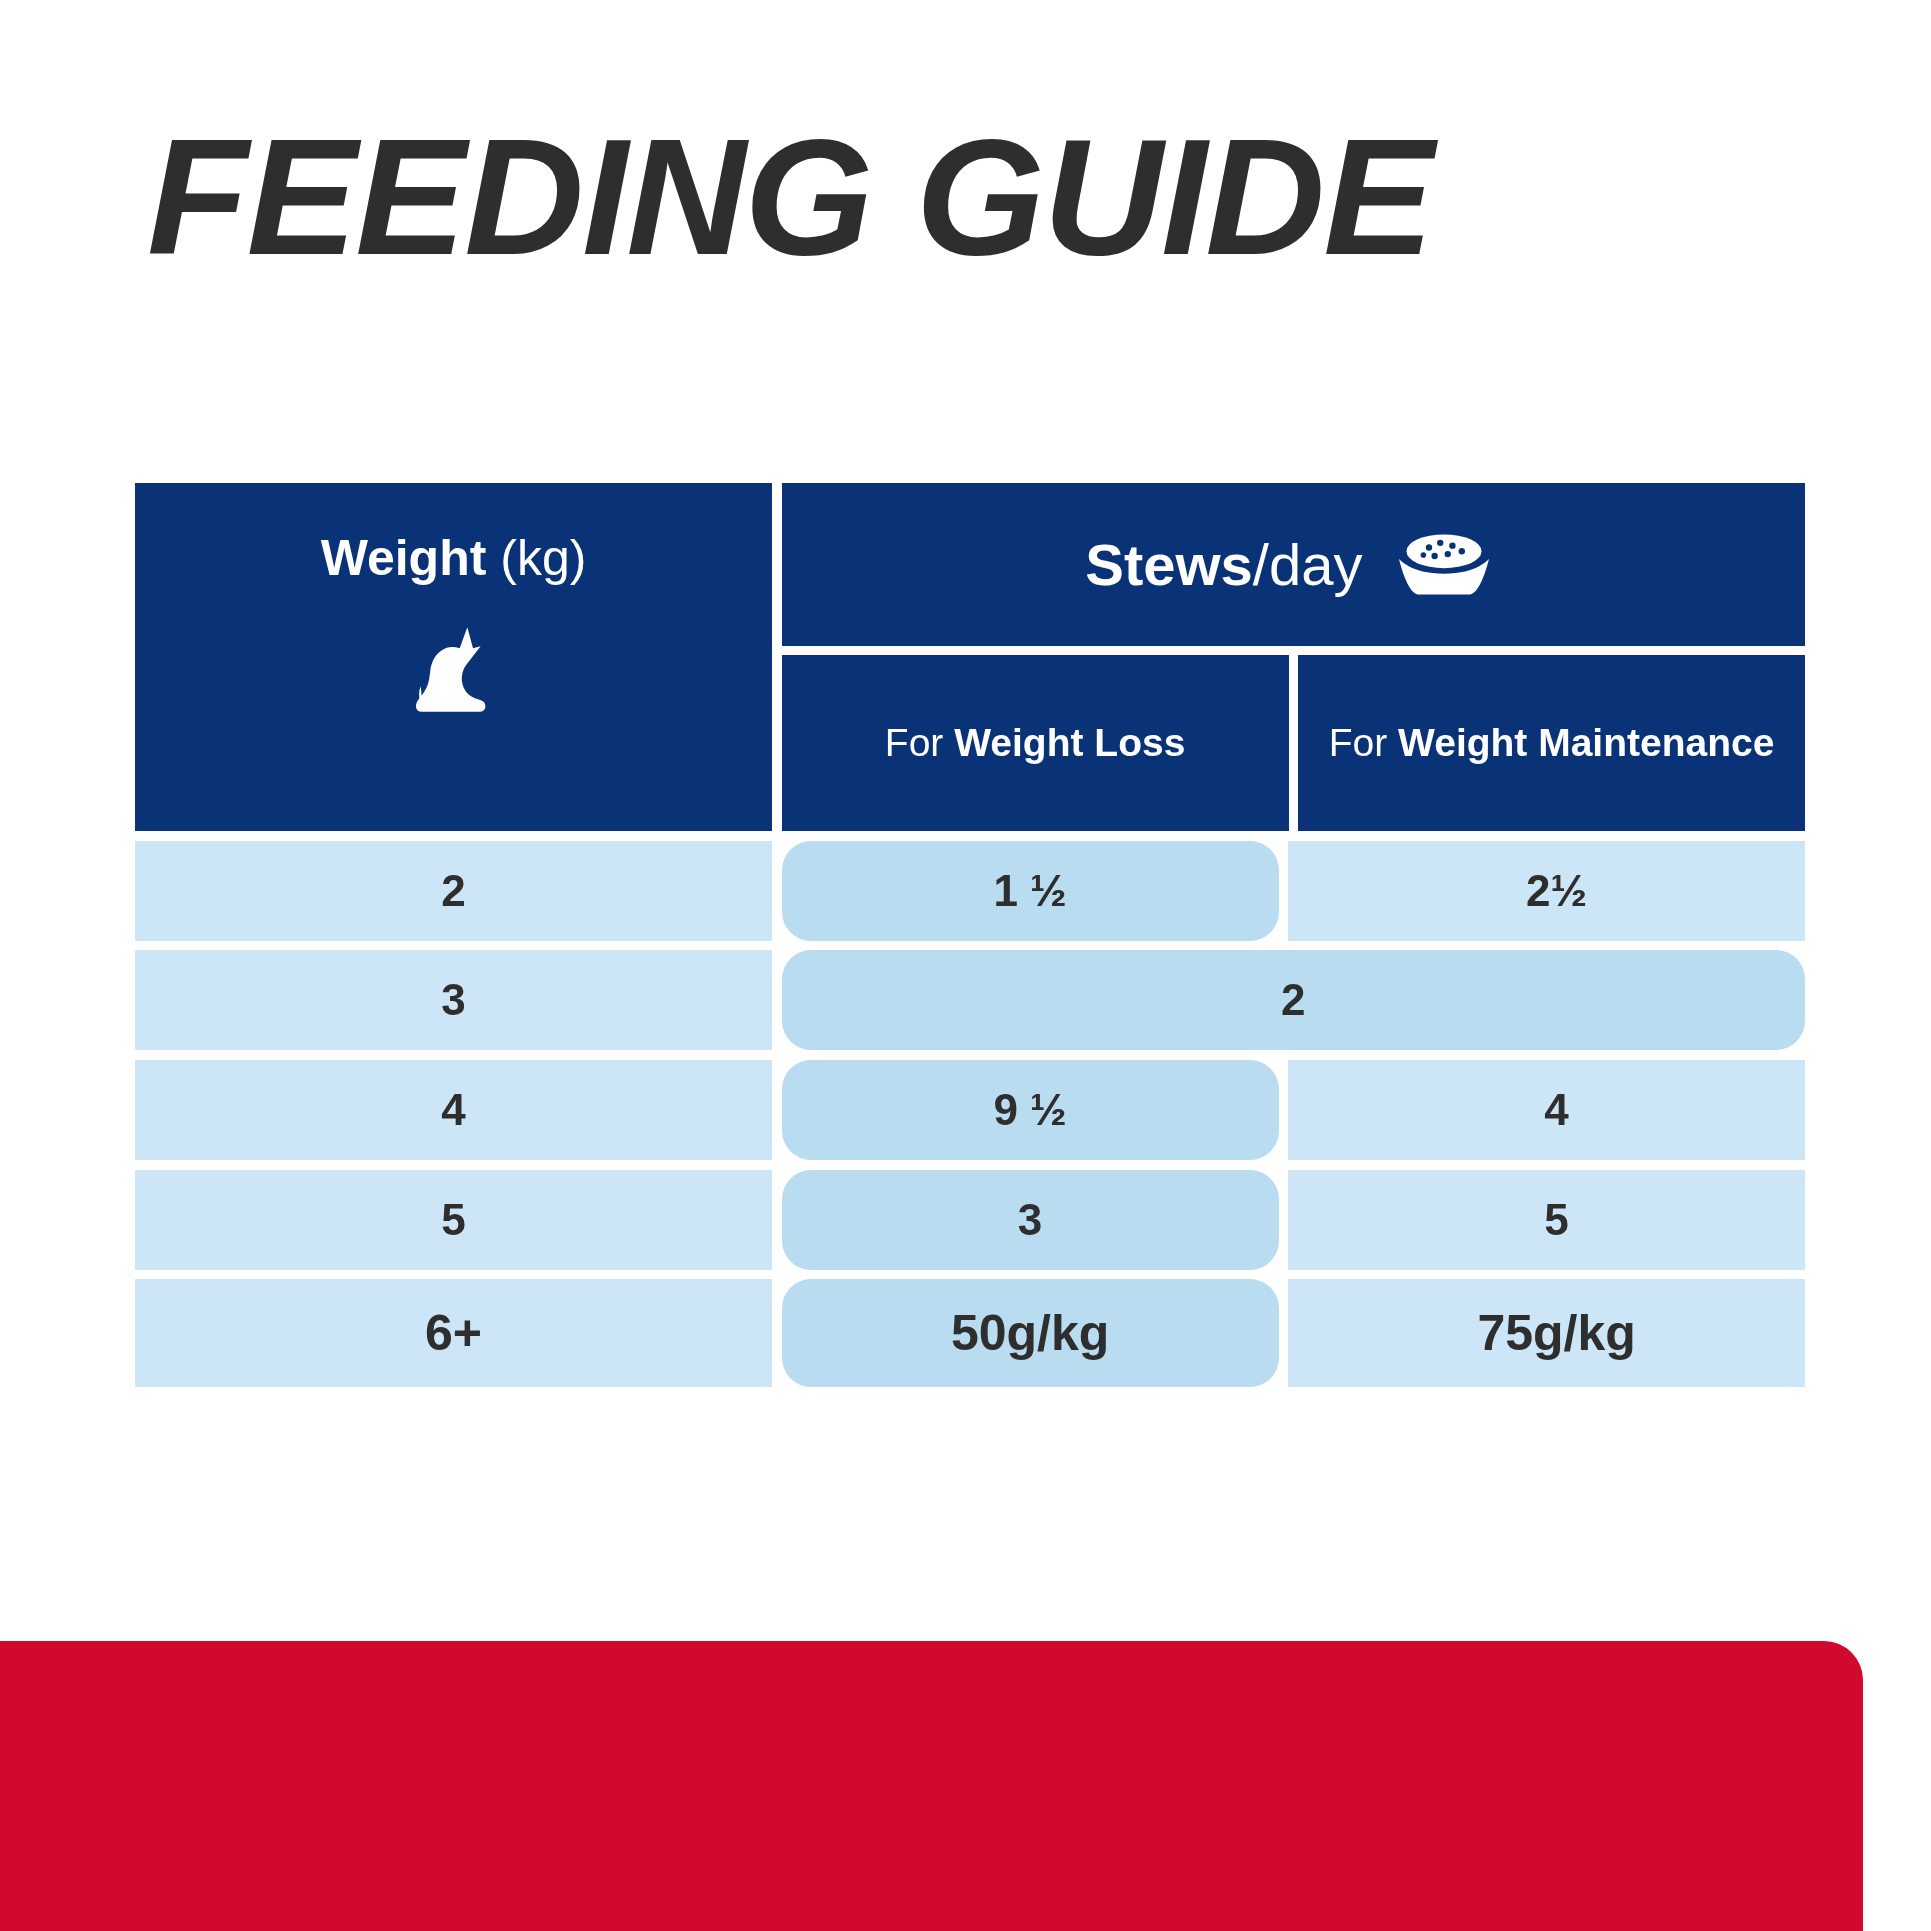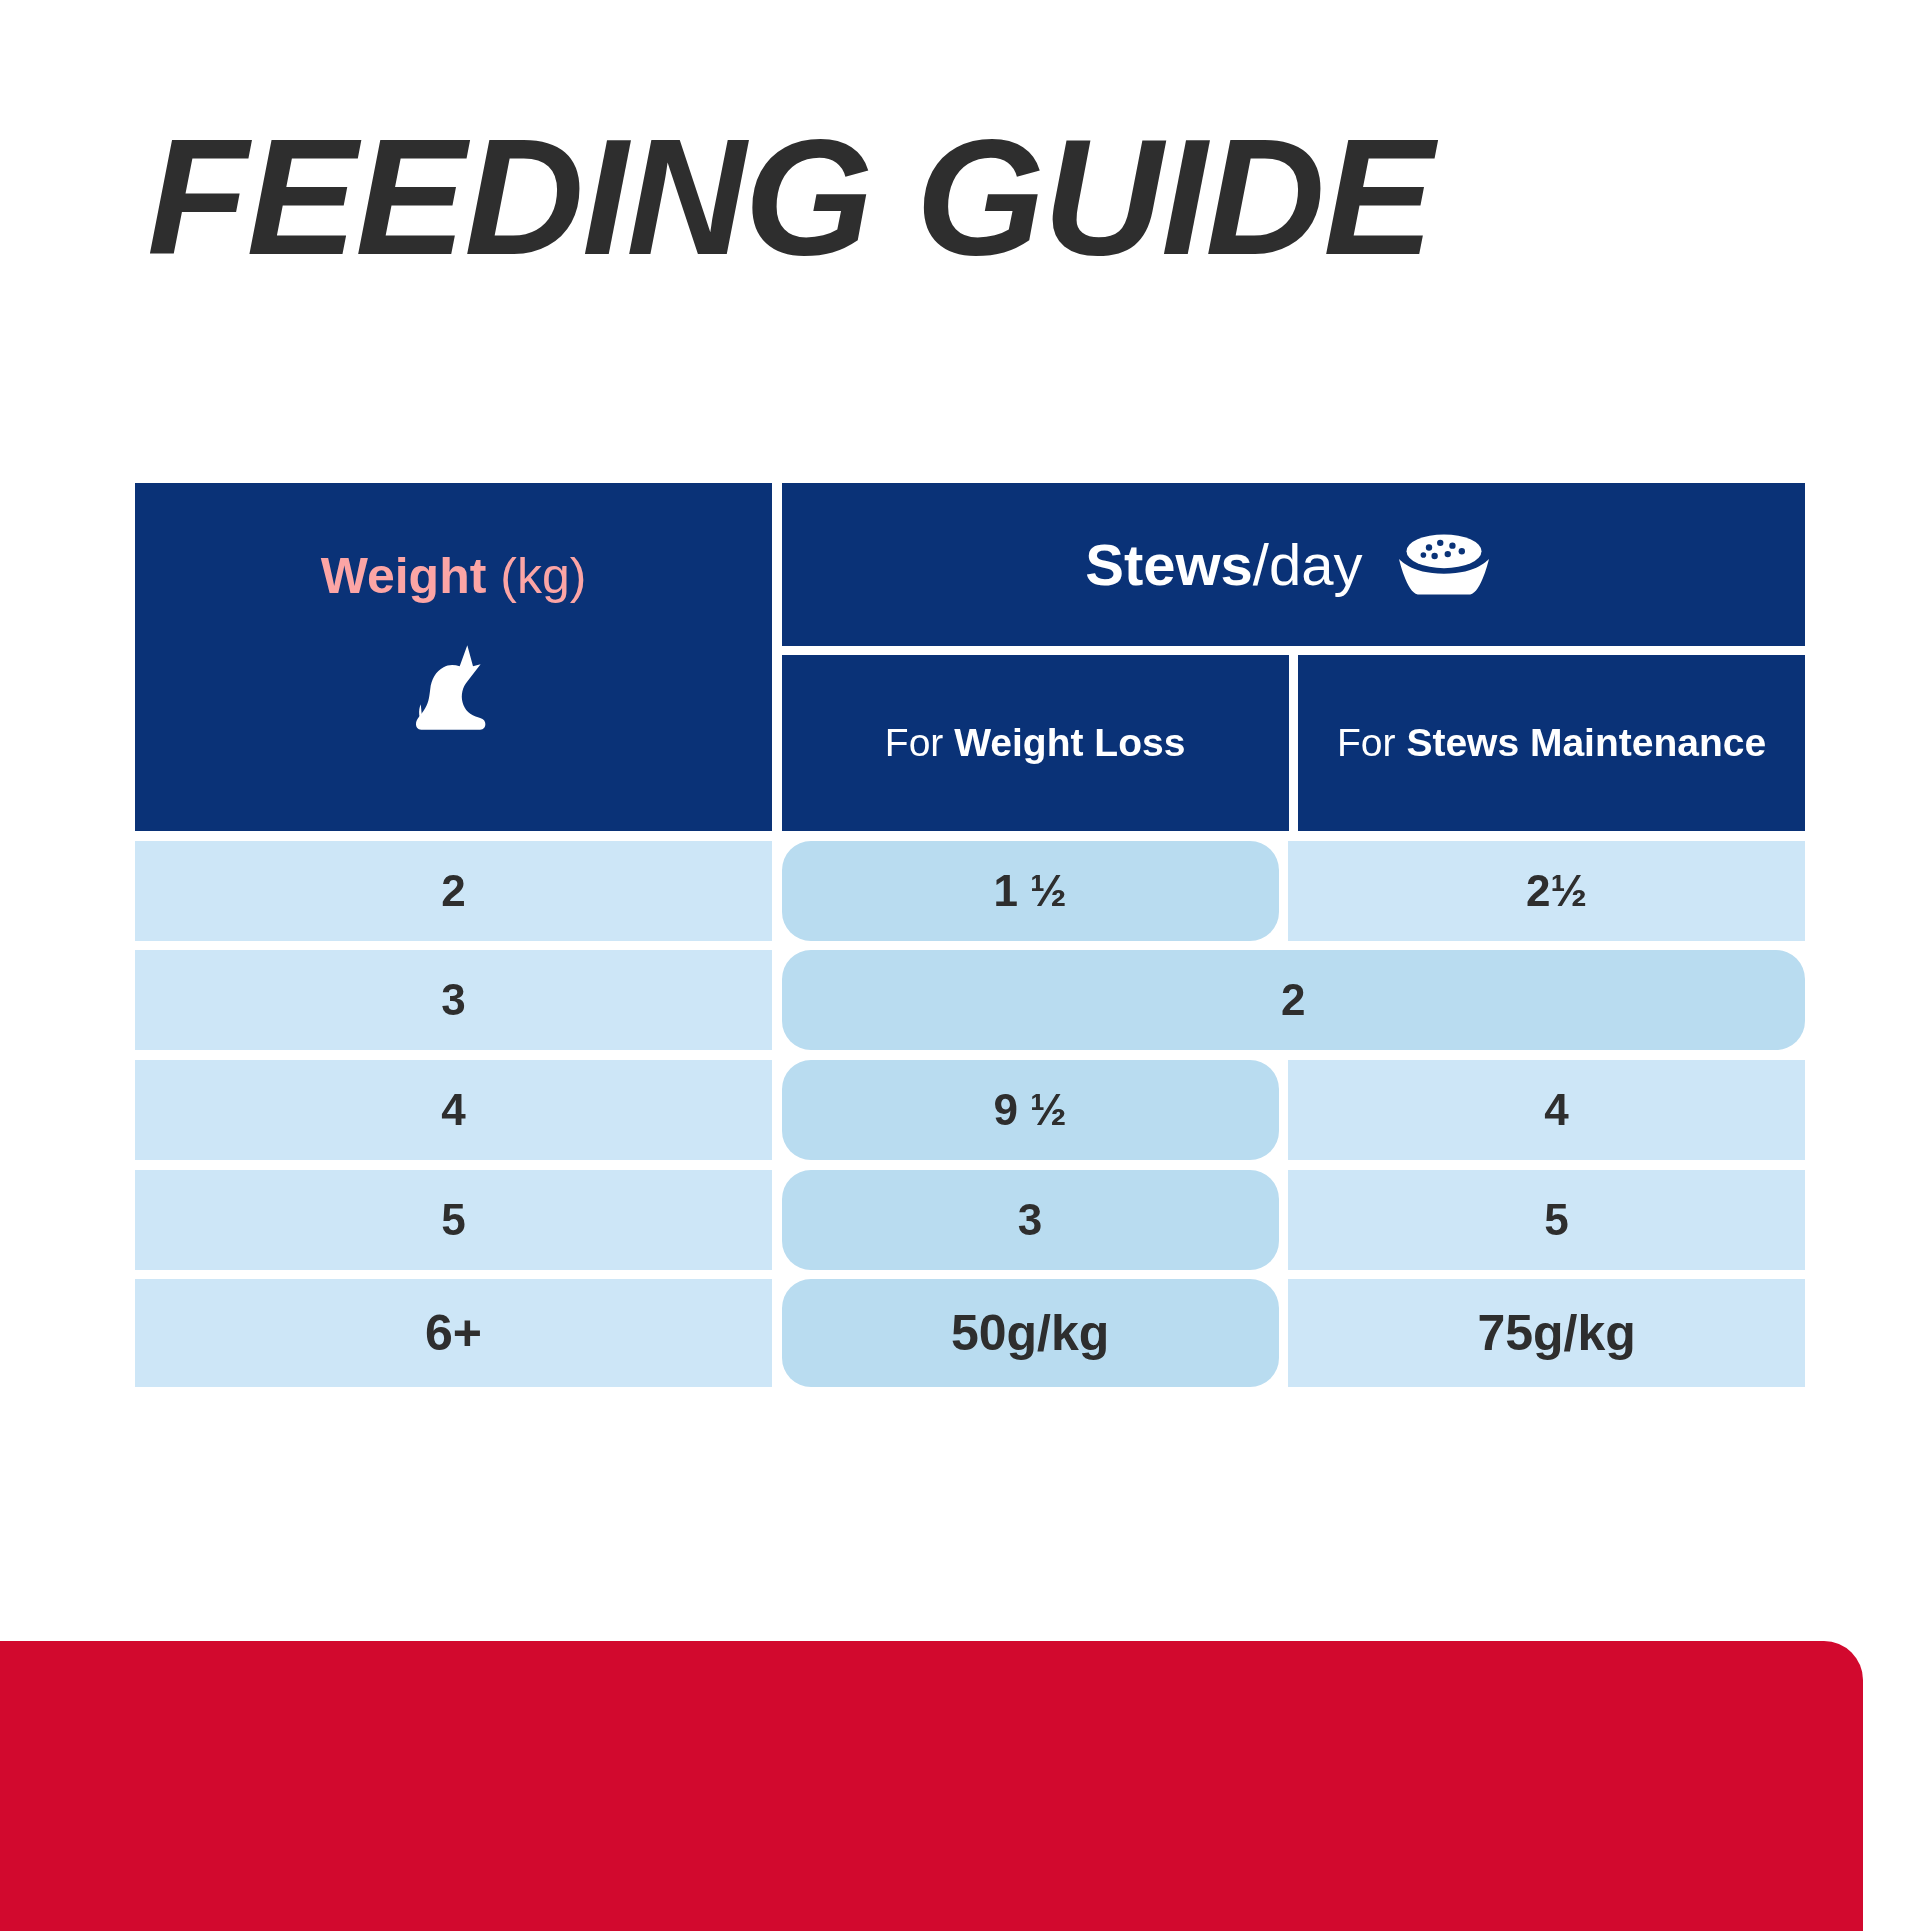--- a/index.html
+++ b/index.html
@@ -46,27 +46,27 @@
 
   .header-row {
     display: flex;
     width: 100%;
     gap: 9.7px;
   }
 
   .hdr-weight {
     width: 637px;
     background: #0a3277;
-    color: #fca5a5;
+    color: #ffffff;
     box-sizing: border-box;
     display: flex;
     flex-direction: column;
     align-items: center;
     justify-content: flex-start;
-    padding-top: 64px;
+    padding-top: 46px;
     height: 348px;
   }
   .hdr-weight-text {
     font-size: 50px;
     white-space: nowrap;
   }
   .hdr-weight-text b { font-weight: bold; }
   .hdr-weight-text span { font-weight: normal; }
 
   .cat-icon {
@@ -204,21 +204,21 @@
         </div>
 
         <div class="hdr-subs">
           <div class="hdr-sub">
             <div>
               <span>For </span><b>Weight Loss</b>
             </div>
           </div>
           <div class="hdr-sub">
             <div>
-              <span>For </span><b>Stews Maintenance</b>
+              <span>For </span><b>Weight Maintenance</b>
             </div>
           </div>
         </div>
       </div>
     </div>
 
     <div class="data-row">
       <div class="cell cell-weight">2</div>
       <div class="cell cell-loss">1 ½</div>
       <div class="cell cell-maint">2½</div>

